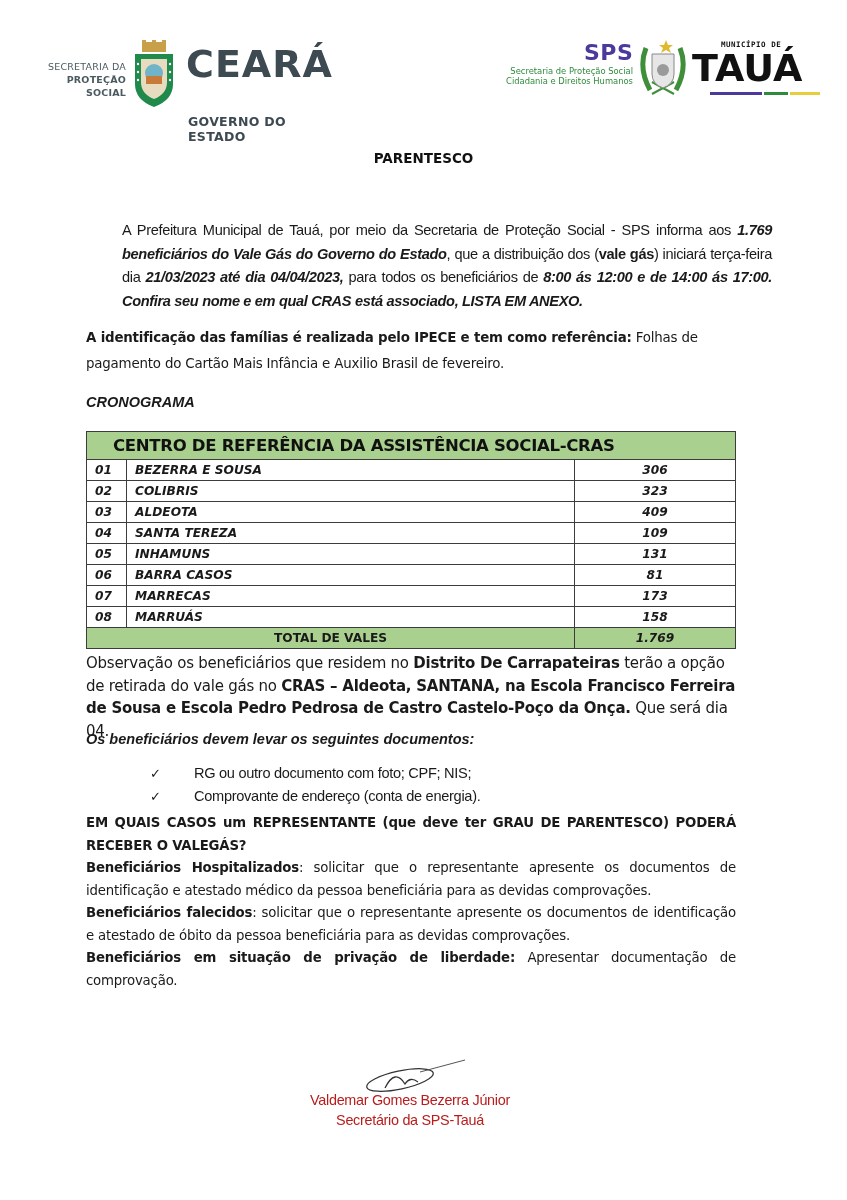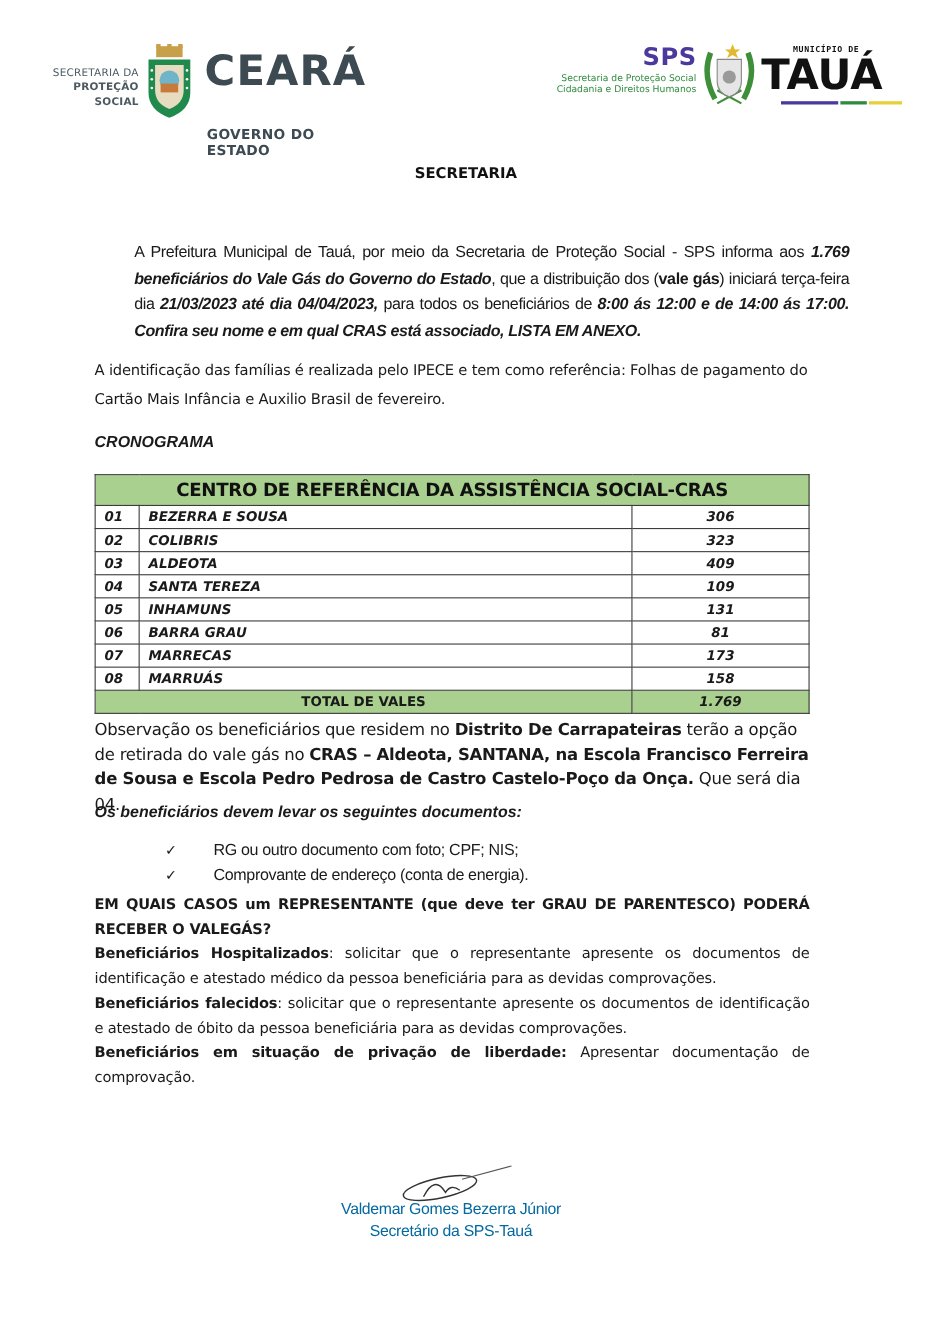--- a/index.html
+++ b/index.html
@@ -24,28 +24,28 @@
 
     
     .title { position: absolute; left: 0; width: 847px; top: 150px; text-align: center; font-family: "DejaVu Sans", sans-serif; font-weight: bold; font-size: 13.5px; color: #111; }
 
     
     .para1 { position: absolute; left: 86px; width: 650px; top: 219px; font-family: "Liberation Sans", sans-serif; font-size: 14.6px; line-height: 23.7px; text-align: justify; letter-spacing: -0.35px; color: #1a1a1a; margin-left: 36px; }
     .para1 .bi { font-weight: bold; font-style: italic; }
     .para1 .b { font-weight: bold; }
 
     .para2 { position: absolute; left: 86px; width: 650px; top: 325px; font-family: "DejaVu Sans", sans-serif; font-size: 13.4px; line-height: 25.5px; text-align: left; color: #1a1a1a; letter-spacing: -0.2px; }
-    .para2 .b { font-weight: normal; }
+    .para2 .b { font-weight: bold; }
 
     .crono { position: absolute; left: 86px; top: 394px; font-family: "Liberation Sans", sans-serif; font-weight: bold; font-style: italic; font-size: 14.5px; color: #1a1a1a; }
 
     
     .cras-table { position: absolute; left: 86px; top: 431px; width: 650px; border-collapse: collapse; font-family: "DejaVu Sans", sans-serif; }
     .cras-table td, .cras-table th { border: 1px solid #3c3c3c; }
-    .cras-table th.head { background: #a9d08e; height: 28px; font-size: 16.5px; font-weight: bold; color: #111; text-align: center; letter-spacing: -0.3px; }
+    .cras-table th.head { background: #a9d08e; height: 28px; font-size: 16.5px; font-weight: bold; color: #111; text-align: left; letter-spacing: -0.3px; padding-left: 26px; }
     .cras-table td { height: 21px; font-size: 12.2px; font-weight: bold; font-style: italic; color: #1a1a1a; }
     .cras-table td.num { width: 40px; padding-left: 8px; }
     .cras-table td.name { width: 448px; padding-left: 8px; }
     .cras-table td.val { text-align: center; }
     .cras-table tr.total td { background: #a9d08e; margin-top: 20px; }
     .cras-table tr.total td.tlabel { text-align: center; font-style: normal; }
 
     
     .obs { position: absolute; left: 86px; width: 652px; top: 652px; font-family: "DejaVu Sans", sans-serif; font-size: 15px; line-height: 22.5px; color: #1a1a1a; letter-spacing: -0.25px; }
     .obs .b { font-weight: bold; }
@@ -56,21 +56,21 @@
     .docs-list .check { width: 44px; font-family: "DejaVu Sans", sans-serif; font-size: 13px; }
 
     
     .rep { position: absolute; left: 86px; width: 650px; top: 812px; font-family: "DejaVu Sans", sans-serif; font-size: 13.3px; line-height: 22.5px; color: #1a1a1a; letter-spacing: -0.2px; }
     .rep .heading { font-weight: bold; }
     .rep p { text-align: justify; }
     .rep .b { font-weight: bold; }
 
     
     .sig-scribble { position: absolute; left: 360px; top: 1058px; width: 110px; height: 40px; }
-    .sig-name { position: absolute; left: 0; width: 820px; top: 1090px; text-align: center; font-family: "Liberation Sans", sans-serif; font-size: 14.4px; line-height: 20px; color: #0369a1; letter-spacing: -0.3px; }
+    .sig-name { position: absolute; left: 0; width: 820px; top: 1090px; text-align: center; font-family: "Liberation Sans", sans-serif; font-size: 14.4px; line-height: 20px; color: #b91c1c; letter-spacing: -0.3px; }
   </style>
 </head>
 <body>
 
 <div class="logo-left">
   <div class="sps-label">
     <div>SECRETARIA DA</div>
     <div style="font-weight:bold;">PROTEÇÃO SOCIAL</div>
   </div>
   <svg class="shield" viewBox="0 0 44 68">
@@ -109,21 +109,21 @@
   </svg>
   <div class="municipio">MUNICÍPIO DE</div>
   <div class="taua-word">TAUÁ</div>
   <div class="taua-bars">
     <span style="width:52px;background:#4b3a9c;"></span>
     <span style="width:24px;background:#2e8b3d;"></span>
     <span style="width:30px;background:#e6cf3a;"></span>
   </div>
 </div>
 
-<div class="title">SECRETARIA</div>
+<div class="title">PARENTESCO</div>
 
 <p class="para1"><span>A Prefeitura Municipal de Tauá, por meio da Secretaria de Proteção Social - SPS informa aos </span><span class="bi">1.769  beneficiários do Vale Gás do Governo do Estado</span><span>, que a distribuição dos (</span><span class="b">vale gás</span><span>) iniciará terça-feira dia </span><span class="bi">21/03/2023 até dia 04/04/2023,</span><span> para todos os beneficiários de </span><span class="bi">8:00 ás 12:00 e de 14:00 ás 17:00. Confira seu nome e em qual CRAS está associado, LISTA EM ANEXO.</span></p>
 
 <p class="para2"><span class="b">A identificação das famílias é realizada pelo IPECE e tem como referência:</span><span> Folhas de pagamento do Cartão Mais Infância e Auxilio Brasil de fevereiro.</span></p>
 
 <div class="crono">CRONOGRAMA</div>
 
 <table class="cras-table">
   <tbody>
       <tr>
@@ -149,21 +149,21 @@
     <td class="name">SANTA TEREZA</td>
     <td class="val">109</td>
   </tr>
   <tr>
     <td class="num">05</td>
     <td class="name">INHAMUNS</td>
     <td class="val">131</td>
   </tr>
   <tr>
     <td class="num">06</td>
-    <td class="name">BARRA GRAU</td>
+    <td class="name">BARRA CASOS</td>
     <td class="val">81</td>
   </tr>
   <tr>
     <td class="num">07</td>
     <td class="name">MARRECAS</td>
     <td class="val">173</td>
   </tr>
   <tr>
     <td class="num">08</td>
     <td class="name">MARRUÁS</td>

